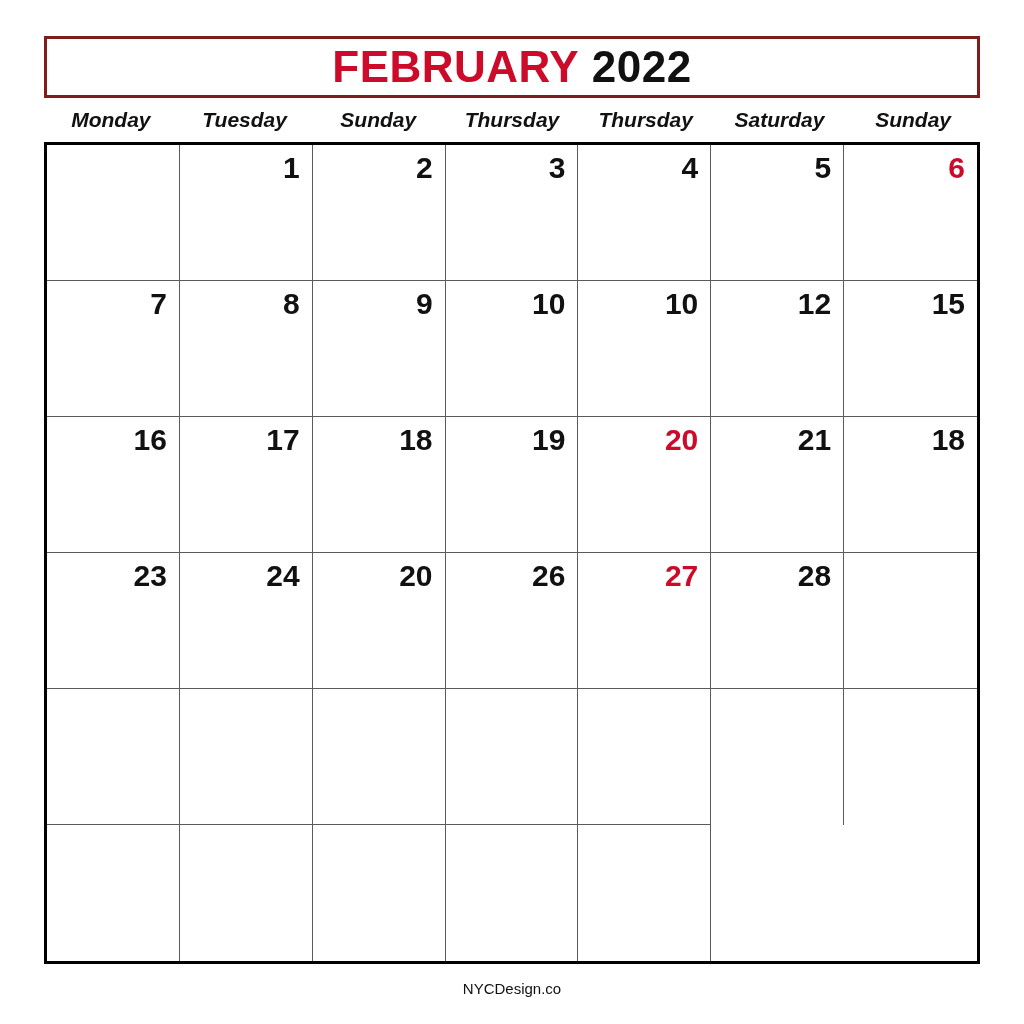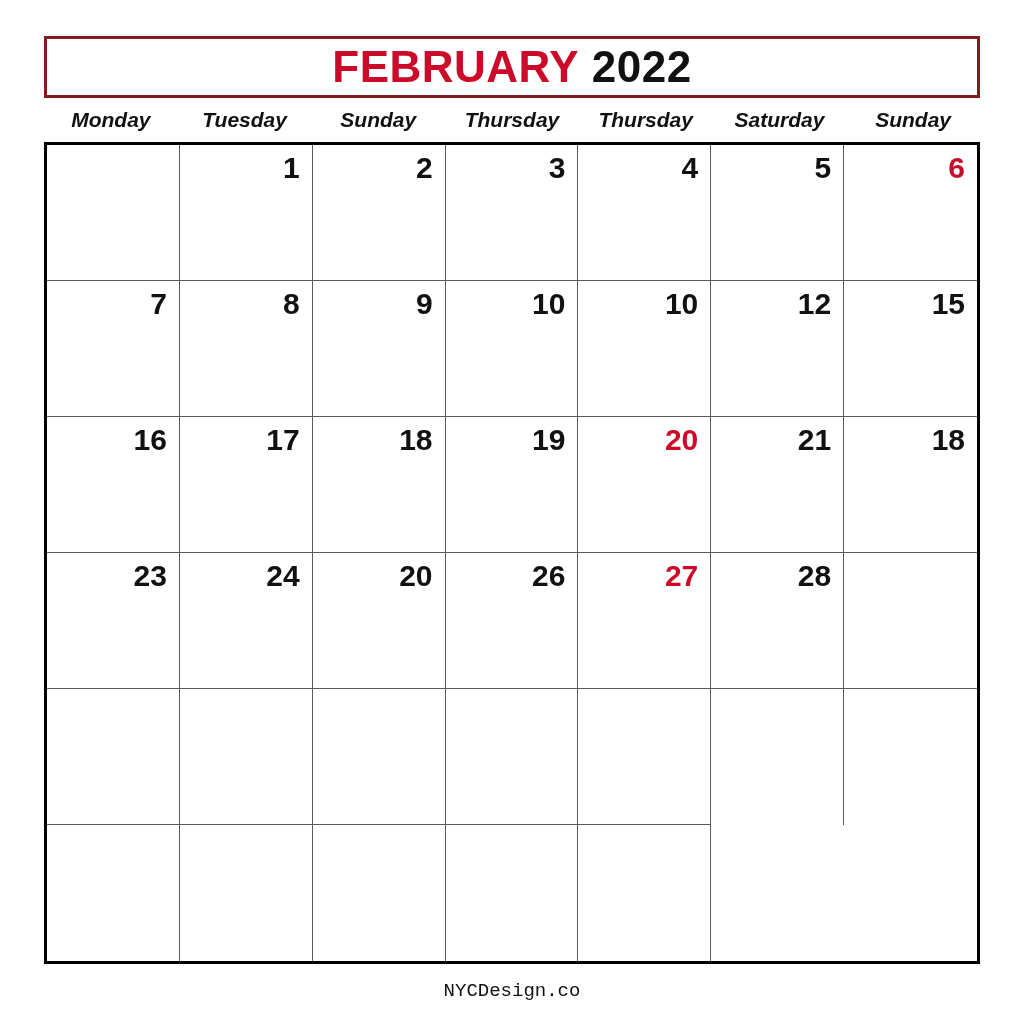--- a/index.html
+++ b/index.html
@@ -98,22 +98,22 @@
   .daynum.weekend {
     color: #cc0a2a;
   }
   .daynum.empty {
     visibility: hidden;
   }
 
   
   .footer {
     text-align: center;
-    font-family: Liberation Mono, monospace;
-    font-size: 19px;
+    font-family: Liberation Sans, sans-serif;
+    font-size: 15px;
     color: #111111;
     margin-top: 16px;
   }
 </style>
 </head>
 <body>
 
 <div class="page">
 
   <div class="title-box">

